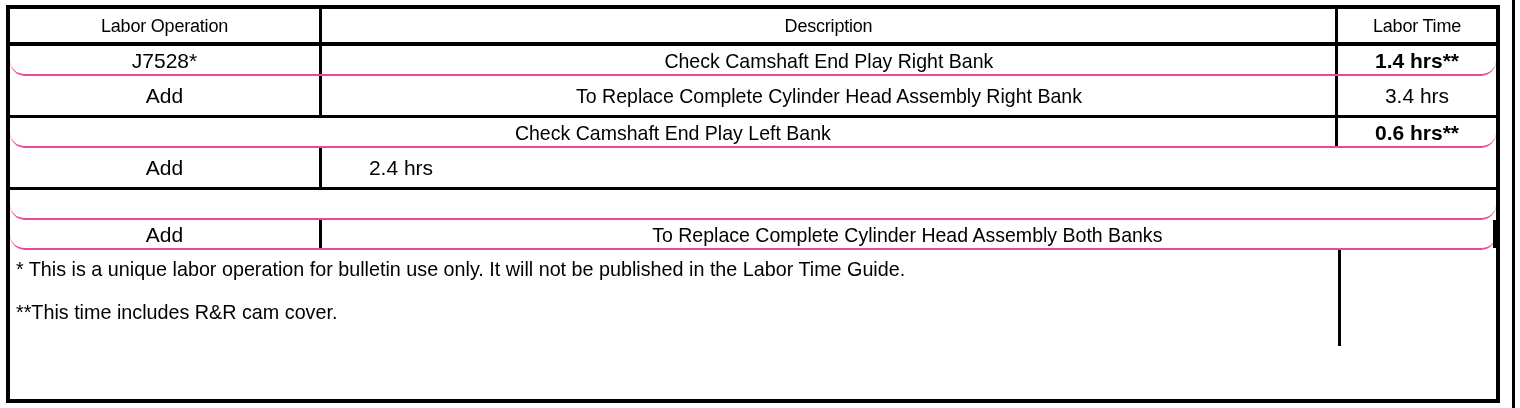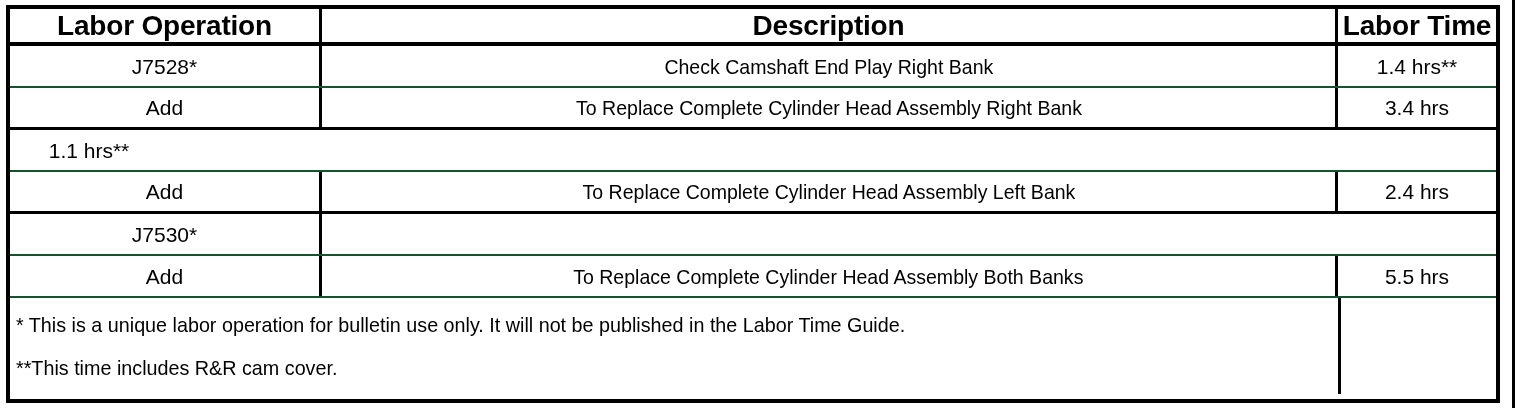--- a/index.html
+++ b/index.html
@@ -21,30 +21,30 @@
           display:flex;align-items:center;justify-content:center;text-align:center;}
   .c-time{width:158px;flex:0 0 158px;box-sizing:border-box;
           display:flex;align-items:center;justify-content:center;}
 
   
   .c-op.divide{border-right:3px solid #000;}
   .c-desc.divide{border-right:3px solid #000;}
 
   .row.hdr{height:37px;border-bottom:4px solid #000;}
   .row.thick{height:42px;border-bottom:3px solid #000;}
-  .row.thin{height:42px;border-bottom:2px solid #14532d;}
+  .row.thin{height:30px;border-bottom:2px solid #ec4899;border-radius:17px;}
 
-  .hdr .cell-txt{font-weight:bold;font-size:28px;letter-spacing:-0.2px;}
+  .hdr .cell-txt{font-weight:normal;font-size:18px;letter-spacing:-0.2px;}
   .cell-txt{font-size:21px;line-height:1;white-space:nowrap;}
   .cell-txt.cond{transform:scaleX(0.93);transform-origin:center;}
-  .cell-txt.b{font-weight:normal;}
+  .cell-txt.b{font-weight:bold;}
 
   
   .row.foot{height:auto;min-height:96px;}
-  .foot .c-note{flex:1 1 auto;box-sizing:border-box;padding:16px 0 6px 6px;}
+  .foot .c-note{flex:1 1 auto;box-sizing:border-box;padding:8px 0 6px 6px;}
   .foot .c-time{border-left:3px solid #000;}
   .note-line{font-size:21px;line-height:1.08;white-space:nowrap;
              transform:scaleX(0.94);transform-origin:left center;}
   .note-gap{height:20px;}
 </style>
 </head>
 <body>
 
 <div id="stage">
 
@@ -81,49 +81,43 @@
             <span class="cell-txt">Add</span>
           </div>
           <div class="c-desc divide">
             <span class="cell-txt cond">To Replace Complete Cylinder Head Assembly Right Bank</span>
           </div>
           <div class="c-time">
             <span class="cell-txt">3.4 hrs</span>
           </div>
         </div>
         <div class="row thin">
+          <div class="c-desc divide">
+            <span class="cell-txt cond">Check Camshaft End Play Left Bank</span>
+          </div>
           <div class="c-time">
-            <span class="cell-txt b">1.1 hrs**</span>
+            <span class="cell-txt b">0.6 hrs**</span>
           </div>
         </div>
         <div class="row thick">
           <div class="c-op divide">
             <span class="cell-txt">Add</span>
           </div>
-          <div class="c-desc divide">
-            <span class="cell-txt cond">To Replace Complete Cylinder Head Assembly Left Bank</span>
-          </div>
           <div class="c-time">
             <span class="cell-txt">2.4 hrs</span>
           </div>
         </div>
         <div class="row thin">
-          <div class="c-op divide">
-            <span class="cell-txt">J7530*</span>
-          </div>
         </div>
         <div class="row thin">
           <div class="c-op divide">
             <span class="cell-txt">Add</span>
           </div>
           <div class="c-desc divide">
             <span class="cell-txt cond">To Replace Complete Cylinder Head Assembly Both Banks</span>
-          </div>
-          <div class="c-time">
-            <span class="cell-txt">5.5 hrs</span>
           </div>
         </div>
       </div>
 
     <div class="row foot">
       <div class="c-note">
         <div class="note-line">* This is a unique labor operation for bulletin use only. It will not be published in the Labor Time Guide.</div>
         <div class="note-gap"></div>
         <div class="note-line">**This time includes R&amp;R cam cover.</div>
       </div>

